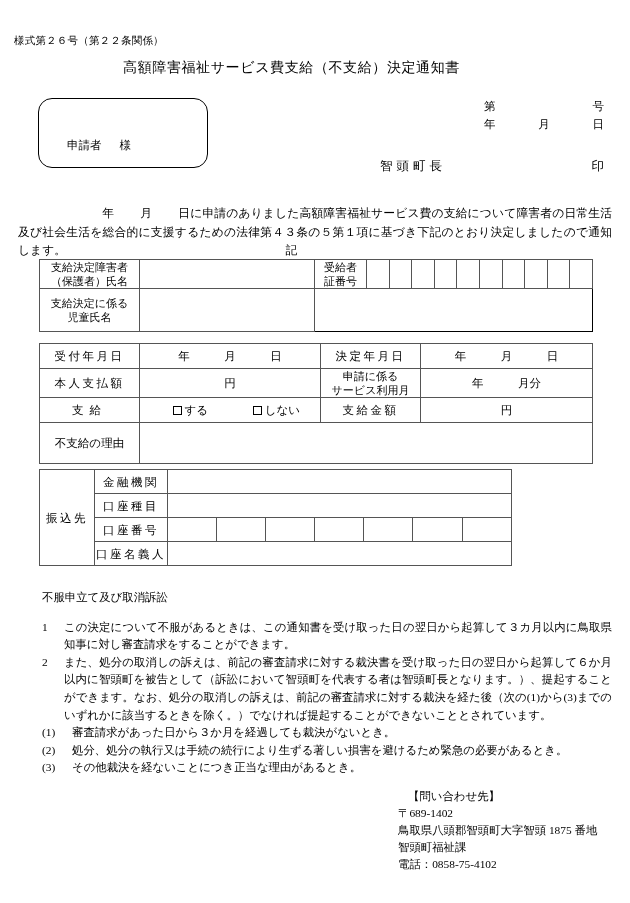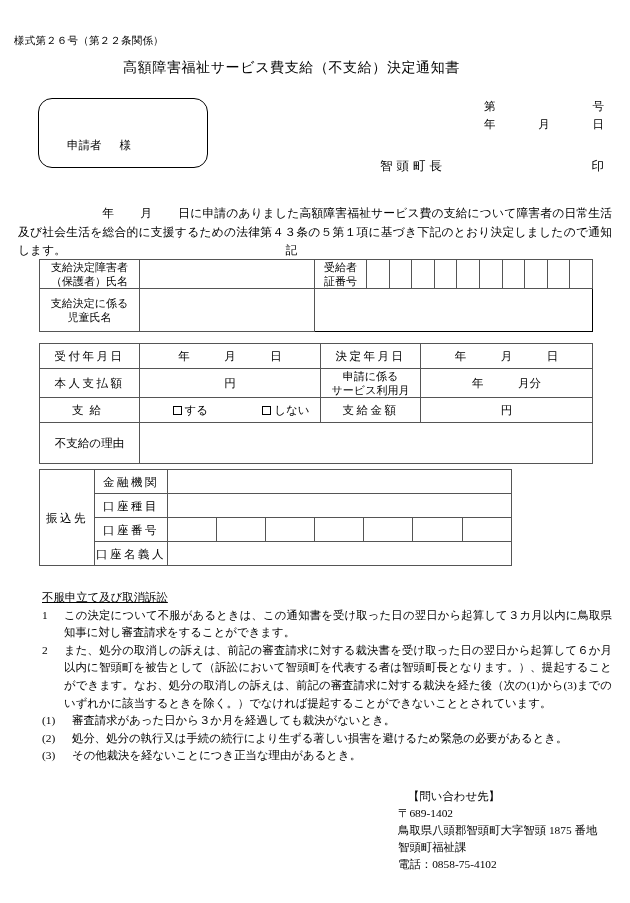--- a/index.html
+++ b/index.html
@@ -159,21 +159,21 @@
 
   
   .notes {
     position: absolute;
     left: 42px;
     top: 589px;
     width: 570px;
     font-size: 11.4px;
     line-height: 17.6px;
   }
-  .notes .heading { margin-bottom: 0px; text-decoration: underline; }
+  .notes .heading { margin-bottom: 12px; }
   .notes .item {
     display: flex;
     align-items: flex-start;
   }
   .notes .num { width: 22px; flex: 0 0 22px; }
   .notes .num.paren { width: 30px; flex: 0 0 30px; }
   .notes .txt { flex: 1; text-align: justify; }
   .notes .item2 { margin-top: 0; }
 
   
@@ -299,21 +299,21 @@
         <div>サービス利用月</div>
       </td>
       <td>年　　　月分</td>
     </tr>
     <tr>
       <td class="sp-label">支給</td>
       <td>
         <span style="display:inline-block;width:76px;text-align:left;padding-left:22px;box-sizing:border-box;">
           <span class="cb"></span><span>する</span>
         </span>
-        <span style="display:inline-block;width:80px;text-align:right;padding-left:14px;box-sizing:border-box;">
+        <span style="display:inline-block;width:80px;text-align:center;padding-left:14px;box-sizing:border-box;">
           <span class="cb"></span><span>しない</span>
         </span>
       </td>
       <td class="sp-label2">支給金額</td>
       <td class="yen-right">
         <span></span><span>円</span>
       </td>
     </tr>
     <tr>
       <td style="height:40px">不支給の理由</td>

